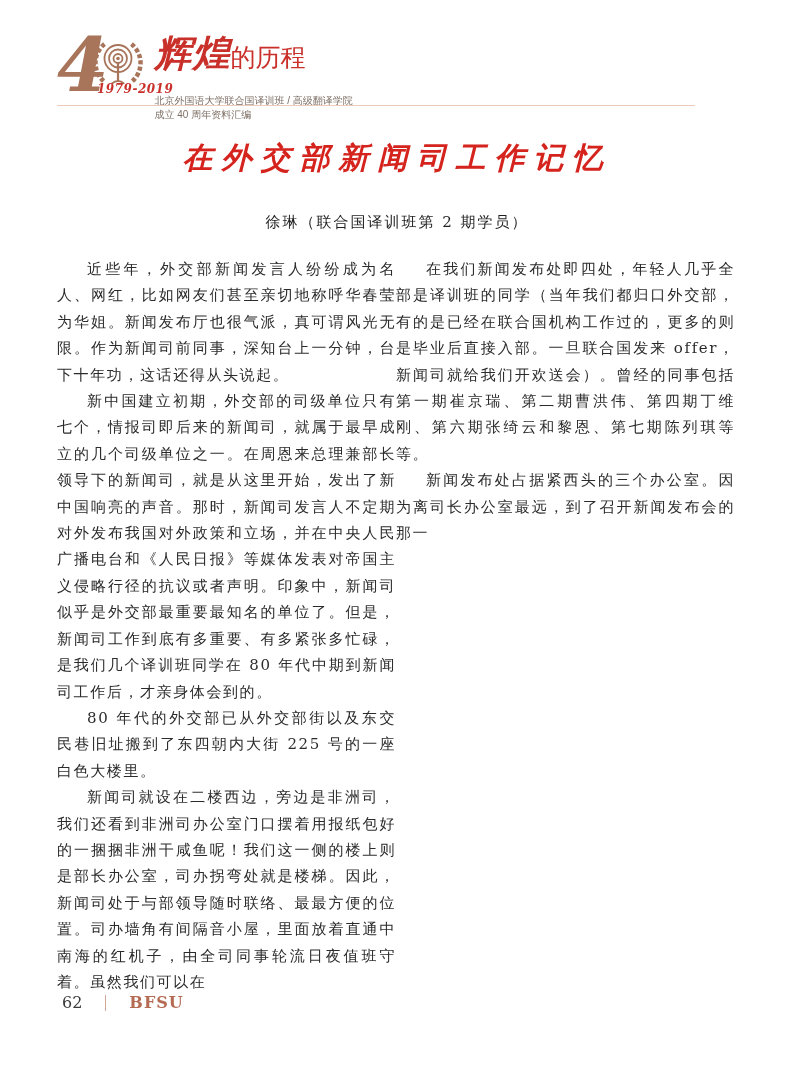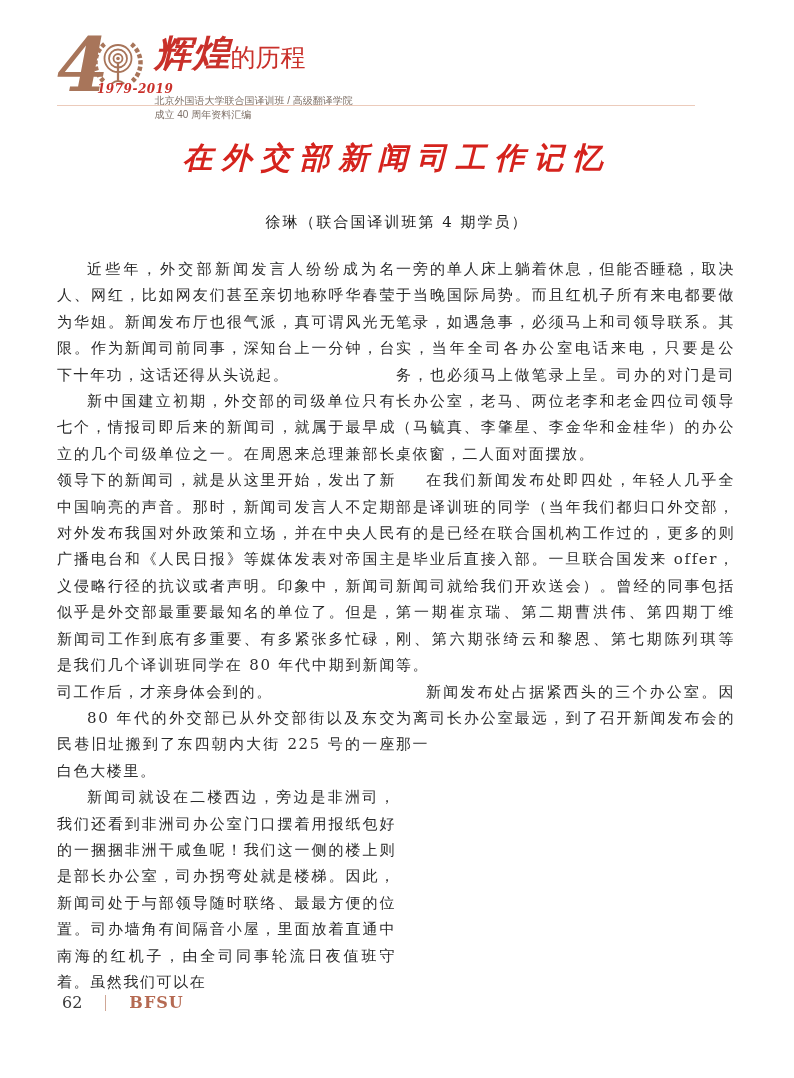--- a/index.html
+++ b/index.html
@@ -110,31 +110,30 @@
           <div>北京外国语大学联合国译训班 / 高级翻译学院</div>
           <div>成立 40 周年资料汇编</div>
         </div>
       </span>
     </div>
     <span class="logo-years">1979-2019</span>
   </div>
   <div class="header-rule"></div>
 
   <div class="article-title">在外交部新闻司工作记忆</div>
-  <div class="article-byline">徐琳（联合国译训班第 4 期学员）</div>
+  <div class="article-byline">徐琳（联合国译训班第 2 期学员）</div>
 
   <div class="columns">
     <div class="col">
       <p>近些年，外交部新闻发言人纷纷成为名人、网红，比如网友们甚至亲切地称呼华春莹为华姐。新闻发布厅也很气派，真可谓风光无限。作为新闻司前同事，深知台上一分钟，台下十年功，这话还得从头说起。</p>
       <p>新中国建立初期，外交部的司级单位只有七个，情报司即后来的新闻司，就属于最早成立的几个司级单位之一。在周恩来总理兼部长领导下的新闻司，就是从这里开始，发出了新中国响亮的声音。那时，新闻司发言人不定期对外发布我国对外政策和立场，并在中央人民广播电台和《人民日报》等媒体发表对帝国主义侵略行径的抗议或者声明。印象中，新闻司似乎是外交部最重要最知名的单位了。但是，新闻司工作到底有多重要、有多紧张多忙碌，是我们几个译训班同学在 80 年代中期到新闻司工作后，才亲身体会到的。</p>
       <p>80 年代的外交部已从外交部街以及东交民巷旧址搬到了东四朝内大街 225 号的一座白色大楼里。</p>
       <p>新闻司就设在二楼西边，旁边是非洲司，我们还看到非洲司办公室门口摆着用报纸包好的一捆捆非洲干咸鱼呢！我们这一侧的楼上则是部长办公室，司办拐弯处就是楼梯。因此，新闻司处于与部领导随时联络、最最方便的位置。司办墙角有间隔音小屋，里面放着直通中南海的红机子，由全司同事轮流日夜值班守着。虽然我们可以在</p>
     </div>
     <div class="col">
-      <p class="no-indent">一旁的单人床上躺着休息，但能否睡稳，取决于当晚国际局势。而且红机子所有来电都要做笔录，如遇急事，必须马上和司领导联系。其实，当年全司各办公室电话来电，只要是公务，也必须马上做笔录上呈。司办的对门是司长办公室，老马、两位老李和老金四位司领导（马毓真、李肇星、李金华和金桂华）的办公桌依窗，二人面对面摆放。</p>
       <p>在我们新闻发布处即四处，年轻人几乎全部是译训班的同学（当年我们都归口外交部，有的是已经在联合国机构工作过的，更多的则是毕业后直接入部。一旦联合国发来 offer，新闻司就给我们开欢送会）。曾经的同事包括第一期崔京瑞、第二期曹洪伟、第四期丁维刚、第六期张绮云和黎恩、第七期陈列琪等等。</p>
       <p>新闻发布处占据紧西头的三个办公室。因为离司长办公室最远，到了召开新闻发布会的那一</p>
     </div>
   </div>
 
   <div class="footer">
     <span class="page-num">62</span>
     <span class="divider"></span>
     <span class="brand">BFSU</span>
   </div>

